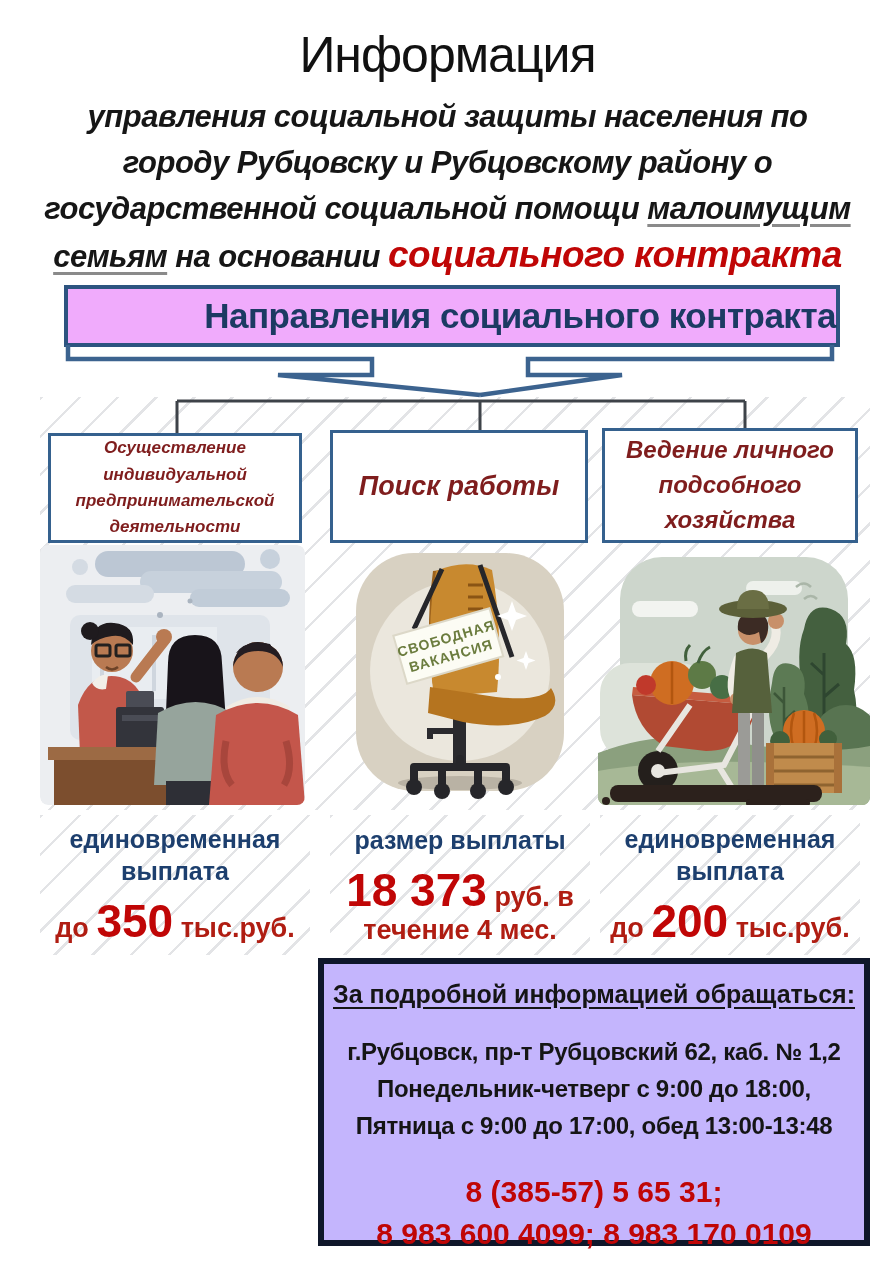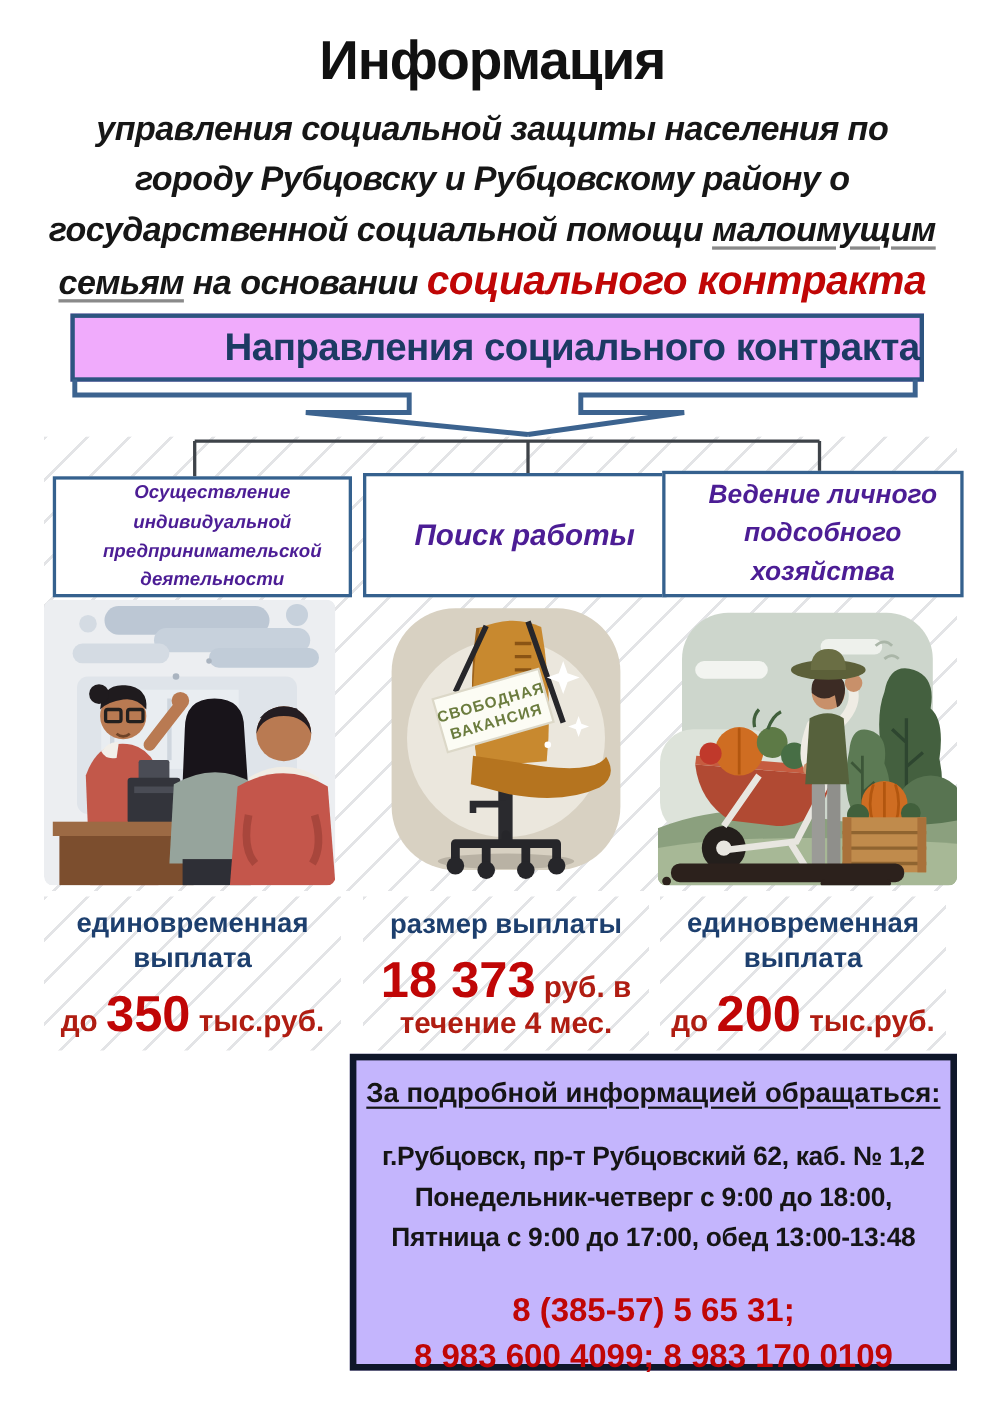--- a/index.html
+++ b/index.html
@@ -1,38 +1,38 @@
 <!DOCTYPE html>
 <html><head>
 <meta charset="utf-8">
 <style>
   html,body{margin:0;padding:0;background:#fff;}
   .poster{position:relative;width:895px;height:1280px;background:#fff;overflow:hidden;
           font-family:"Liberation Sans",sans-serif;}
   .abs{position:absolute;}
 
   
-  .title{top:26px;left:0;width:895px;text-align:center;font-size:50px;font-weight:bold;
+  .title{top:26px;left:0;width:895px;text-align:center;font-size:50px;font-weight:normal;
          color:#111;letter-spacing:-1px;}
   .subtitle{top:94px;left:0;width:895px;text-align:center;font-weight:bold;color:#161616;
             font-size:31px;line-height:46px;letter-spacing:-0.5px;font-style:italic;}
   .u{text-decoration:underline;text-decoration-color:#8a8a8a;text-underline-offset:5px;}
   .red-big{color:#c00606;font-size:37px;font-weight:bold;}
 
   
   .dir-heading{top:285px;left:64px;width:768px;height:54px;border:4px solid #2d5480;
                background:#f0abfc;display:flex;align-items:center;justify-content:flex-end;
                font-size:35px;font-weight:bold;color:#1c3a63;letter-spacing:-0.5px;}
 
   
   .hatch{background-image:repeating-linear-gradient(135deg,rgba(115,120,132,.20) 0 2.5px,rgba(0,0,0,0) 2.5px 27px);}
   .band{top:397px;left:40px;width:830px;height:413px;}
   .dirbox{background:#fff;border:3px solid #35618e;display:flex;align-items:center;
-          justify-content:center;text-align:center;color:#4c1d95;font-style:italic;
-          font-weight:bold;padding-left:18px;}
+          justify-content:center;text-align:center;color:#7f1d1d;font-style:italic;
+          font-weight:bold;}
   .dirbox1{left:8px;top:36px;width:248px;height:104px;font-size:17px;line-height:1.55;}
   .dirbox2{left:290px;top:33px;width:252px;height:107px;font-size:27px;}
   .dirbox3{left:562px;top:31px;width:250px;height:109px;font-size:24px;line-height:1.45;}
   .ill{top:148px;height:260px;border-radius:8px;overflow:hidden;}
   .ill1{left:0;width:265px;}
   .ill2{left:290px;width:260px;}
   .ill3{left:558px;width:272px;}
 
   
   .pay{top:815px;height:140px;display:flex;flex-direction:column;align-items:center;

